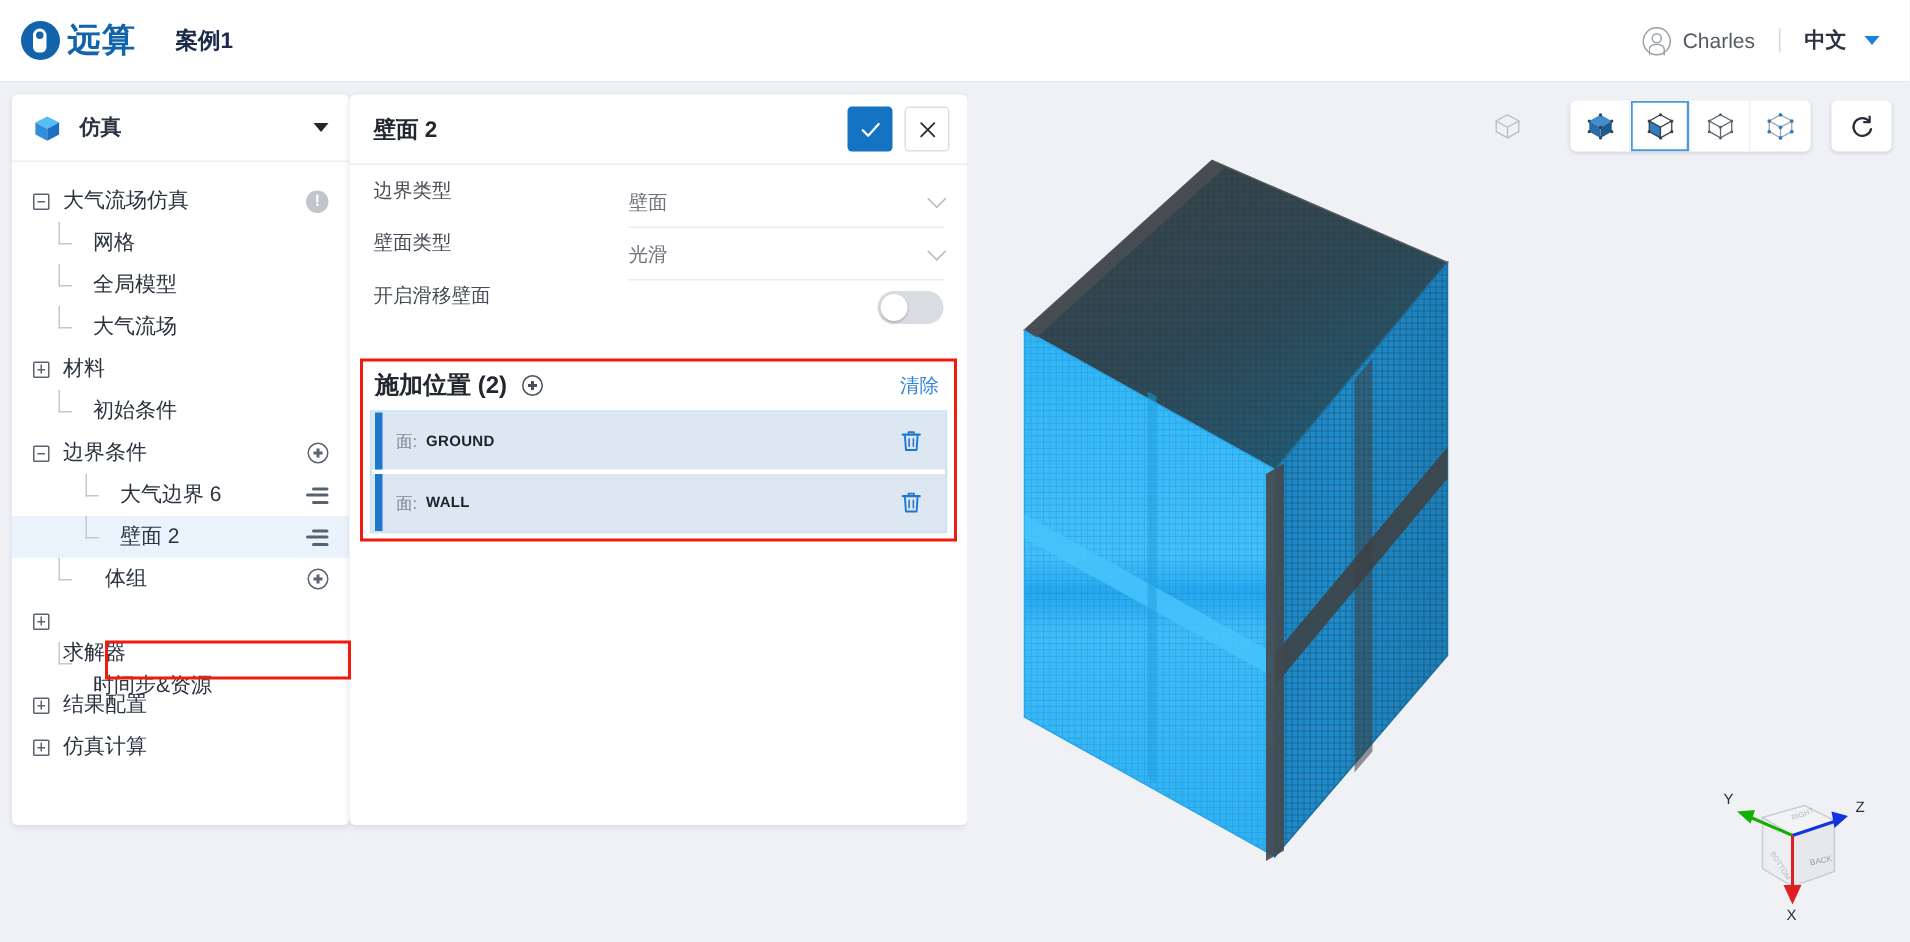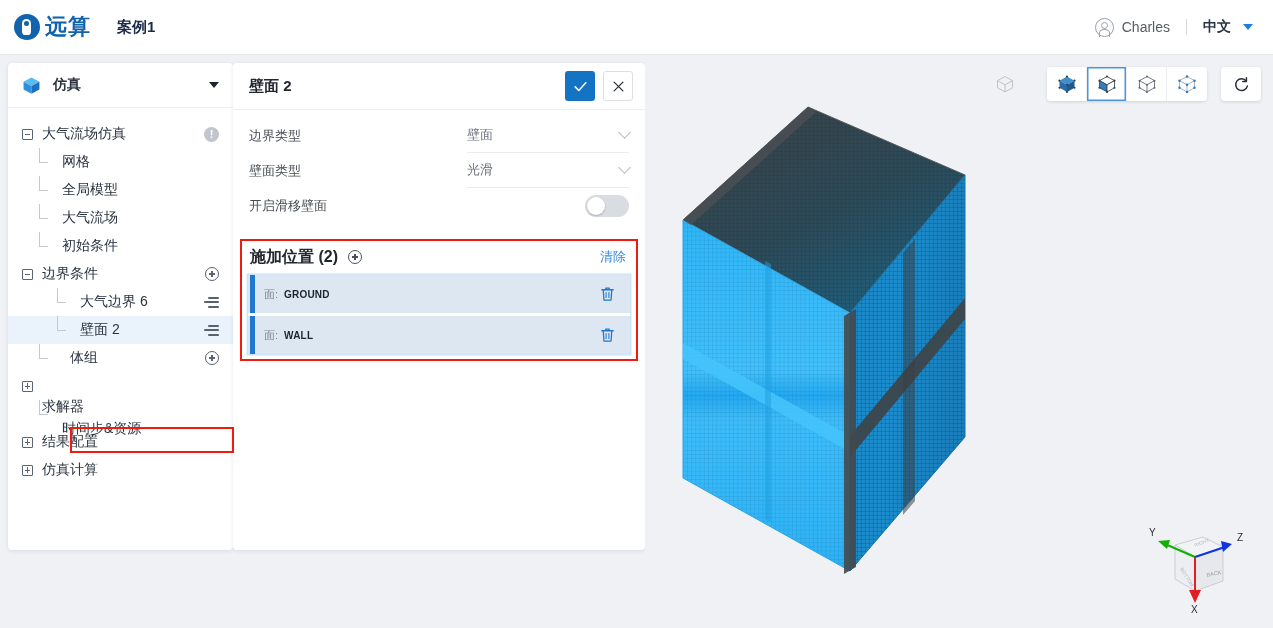--- a/index.html
+++ b/index.html
@@ -156,22 +156,22 @@
   }
   .props-title { font-size: 15px; font-weight: bold; color: #22272f; }
   .btn-sq {
     width: 30px; height: 30px; border-radius: 3px; display: flex;
     align-items: center; justify-content: center; cursor: pointer;
   }
   .btn-confirm { background: #1573c4; margin-left: auto; }
   .btn-cancel { background: #ffffff; border: 1px solid #dcdfe4; margin-left: 8px; }
 
   .form-row {
-    display: flex; align-items: center; height: 35px;
-    padding: 0 16px; font-size: 13px; gap: 48px;
+    display: flex; align-items: flex-start; height: 35px;
+    padding: 0 16px; font-size: 13px;
   }
   .form-label { color: #474d56; width: 170px; flex: none; }
   .field {
     flex: 1; display: flex; align-items: center; height: 34px;
     border-bottom: 1px solid #e9ebee; color: #6d737c; font-size: 13px;
   }
   .field .val { }
   .chev-down {
     margin-left: auto; width: 9px; height: 9px;
     border-right: 1.4px solid #b3b8bf; border-bottom: 1.4px solid #b3b8bf;
@@ -301,20 +301,25 @@
         </div>
         <div class="tnode">
           <div style="width: 34px; flex: 0 0 auto;"></div>
           <div class="stub"></div>
           <div class="tlabel" style="margin-left: 9px;">全局模型</div>
         </div>
         <div class="tnode">
           <div style="width: 34px; flex: 0 0 auto;"></div>
           <div class="stub"></div>
           <div class="tlabel" style="margin-left: 9px;">大气流场</div>
+        </div>
+        <div class="tnode">
+          <div style="width: 14px; flex: 0 0 auto;"></div>
+          <div class="box-toggle plus"></div>
+          <div class="tlabel" style="margin-left: 9px;">材料</div>
         </div>
         <div class="tnode">
           <div style="width: 34px; flex: 0 0 auto;"></div>
           <div class="stub"></div>
           <div class="tlabel" style="margin-left: 9px;">初始条件</div>
         </div>
         <div class="tnode">
           <div style="width: 14px; flex: 0 0 auto;"></div>
           <div class="box-toggle"></div>
           <div class="tlabel" style="margin-left: 9px;">边界条件</div>

